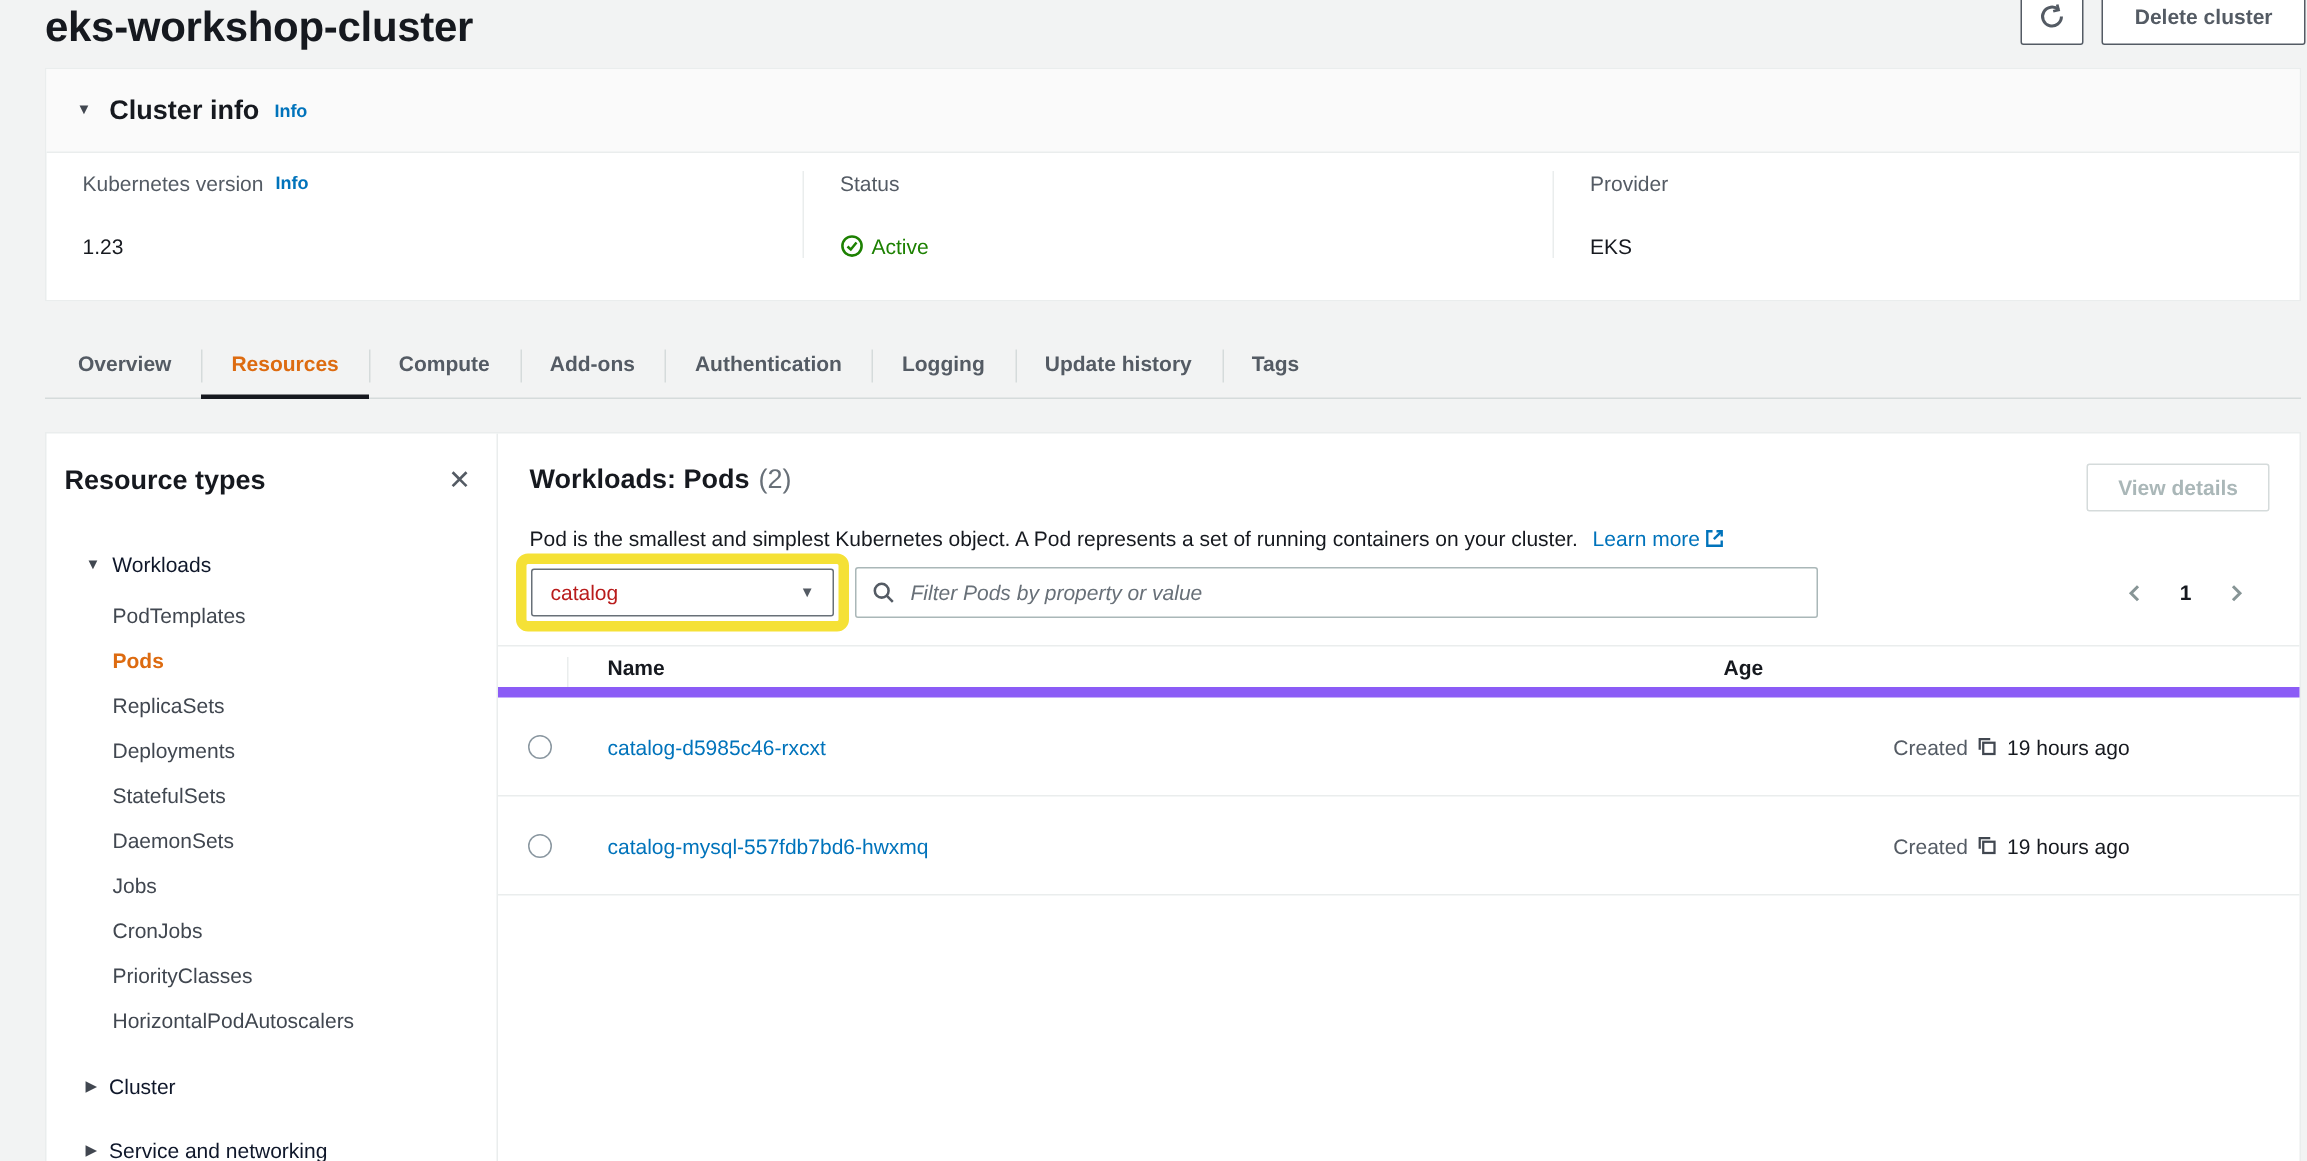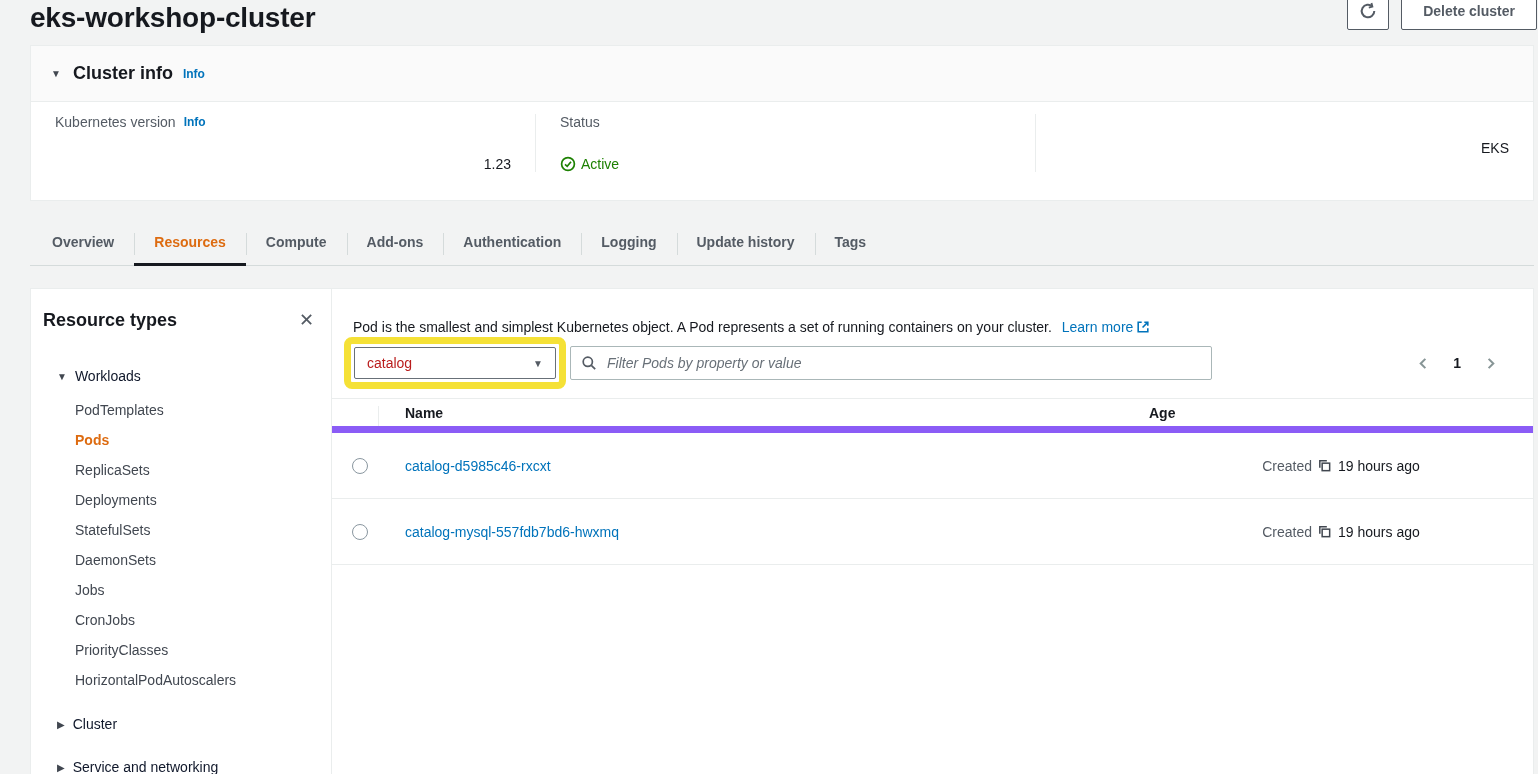--- a/index.html
+++ b/index.html
@@ -17,21 +17,21 @@
   .btn { background:#fff; border:1px solid #545b64; border-radius:2px; height:38px; color:#545b64; font-weight:700; font-size:14px; display:flex; align-items:center; justify-content:center; cursor:pointer; }
   .btn.icon-only { width:42px; }
   .btn.delete { padding:0 21px; }
   
   .card { background:#fff; border:1px solid #eaeded; margin:0 4px 0 30px; }
   .ci-header { background:#fafafa; border-bottom:1px solid #eaeded; padding:17px 20px; display:flex; align-items:center; }
   .tri { font-size:10px; color:#414750; cursor:pointer; }
   .ci-title { font-size:18px; font-weight:700; margin-left:12px; }
   .info-link { color:#0073bb; font-size:12px; font-weight:700; margin-left:10px; text-decoration:none; cursor:pointer; }
   .ci-body { display:flex; padding:12px 0 28px; }
-  .ci-col { padding:0 24px;text-align:right; }
+  .ci-col { padding:0 24px; }
   .ci-col.c1 { width:504px; }
   .ci-col.c2 { width:500px; border-left:1px solid #eaeded; }
   .ci-col.c3 { flex:1; border-left:1px solid #eaeded; }
   .ci-label { color:#545b64; font-size:14px; display:flex; align-items:center; }
   .ci-label .info-link { margin-left:8px; }
   .ci-value { margin-top:26px; font-size:14px; color:#16191f; }
   .status-ok { color:#1d8102; display:flex; align-items:center; gap:5px; }
   
   .tabs { margin:19px 4px 0 30px; padding-left:2px; display:flex; border-bottom:1px solid #d5dbdb; }
   .tab { position:relative; padding:14px 20px 15px; font-size:14px; font-weight:700; color:#545b64; cursor:pointer; white-space:nowrap; }
@@ -126,20 +126,21 @@
         <span>
           <svg width="16" height="16" viewBox="0 0 16 16" fill="none" stroke="#1d8102" stroke-width="1.7">
             <circle cx="8" cy="8" r="6.4"></circle>
             <polyline points="5,8.3 7.2,10.3 11,5.7"></polyline>
           </svg>
         </span>
         <span>Active</span>
       </div>
     </div>
     <div class="ci-col c3">
+      <div class="ci-label">Provider</div>
       <div class="ci-value">EKS</div>
     </div>
   </div>
 </div>
 
 <div class="tabs">
   <div class="tab">Overview</div>
   <div class="tab selected">Resources</div>
   <div class="tab">Compute</div>
   <div class="tab">Add-ons</div>
@@ -184,20 +185,26 @@
       <div class="group-block">
         <div class="group-row">
           <span class="tri">▶</span>
           <span class="group-label">Service and networking</span>
         </div>
       </div>
     </div>
   </div>
 
   <div class="main">
+    <div class="panel-head">
+      <div>
+        <span class="panel-title">Workloads: Pods</span><span class="panel-count">(2)</span>
+      </div>
+      <button class="btn disabled">View details</button>
+    </div>
     <div class="desc">
       <span>Pod is the smallest and simplest Kubernetes object. A Pod represents a set of running containers on your cluster.</span>
       <a class="learn-more"><span>Learn more</span><span class="ext-ic" style="display:inline-block;"><svg width="14" height="14" viewBox="0 0 16 16" fill="none" stroke="#0073bb" stroke-width="1.8">
               <path d="M6.5 2.5H2.5v11h11V9.5"></path>
               <path d="M9.5 2.5h4v4"></path>
               <path d="M13.3 2.7 7.5 8.5"></path>
             </svg></span></a>
     </div>
     <div class="filter-row">
       <div class="hl">

